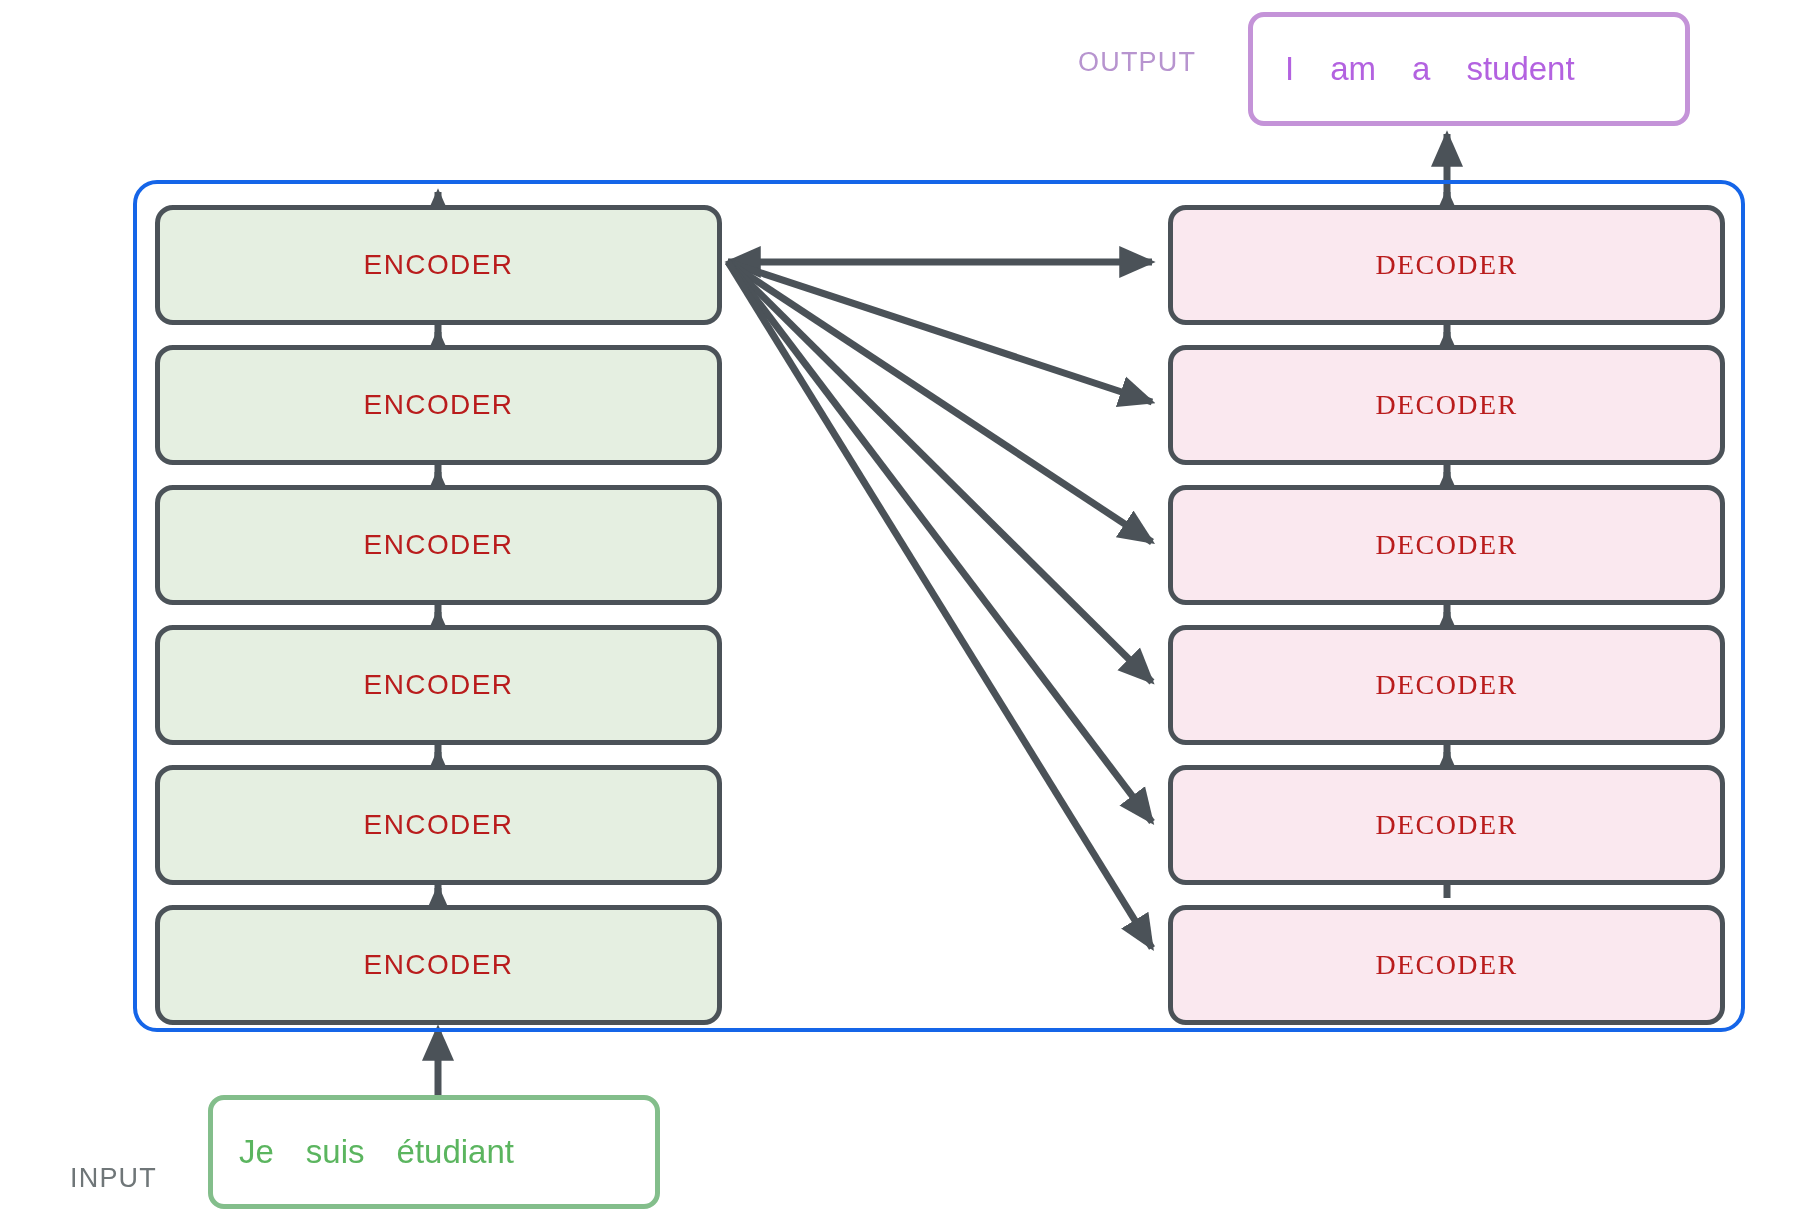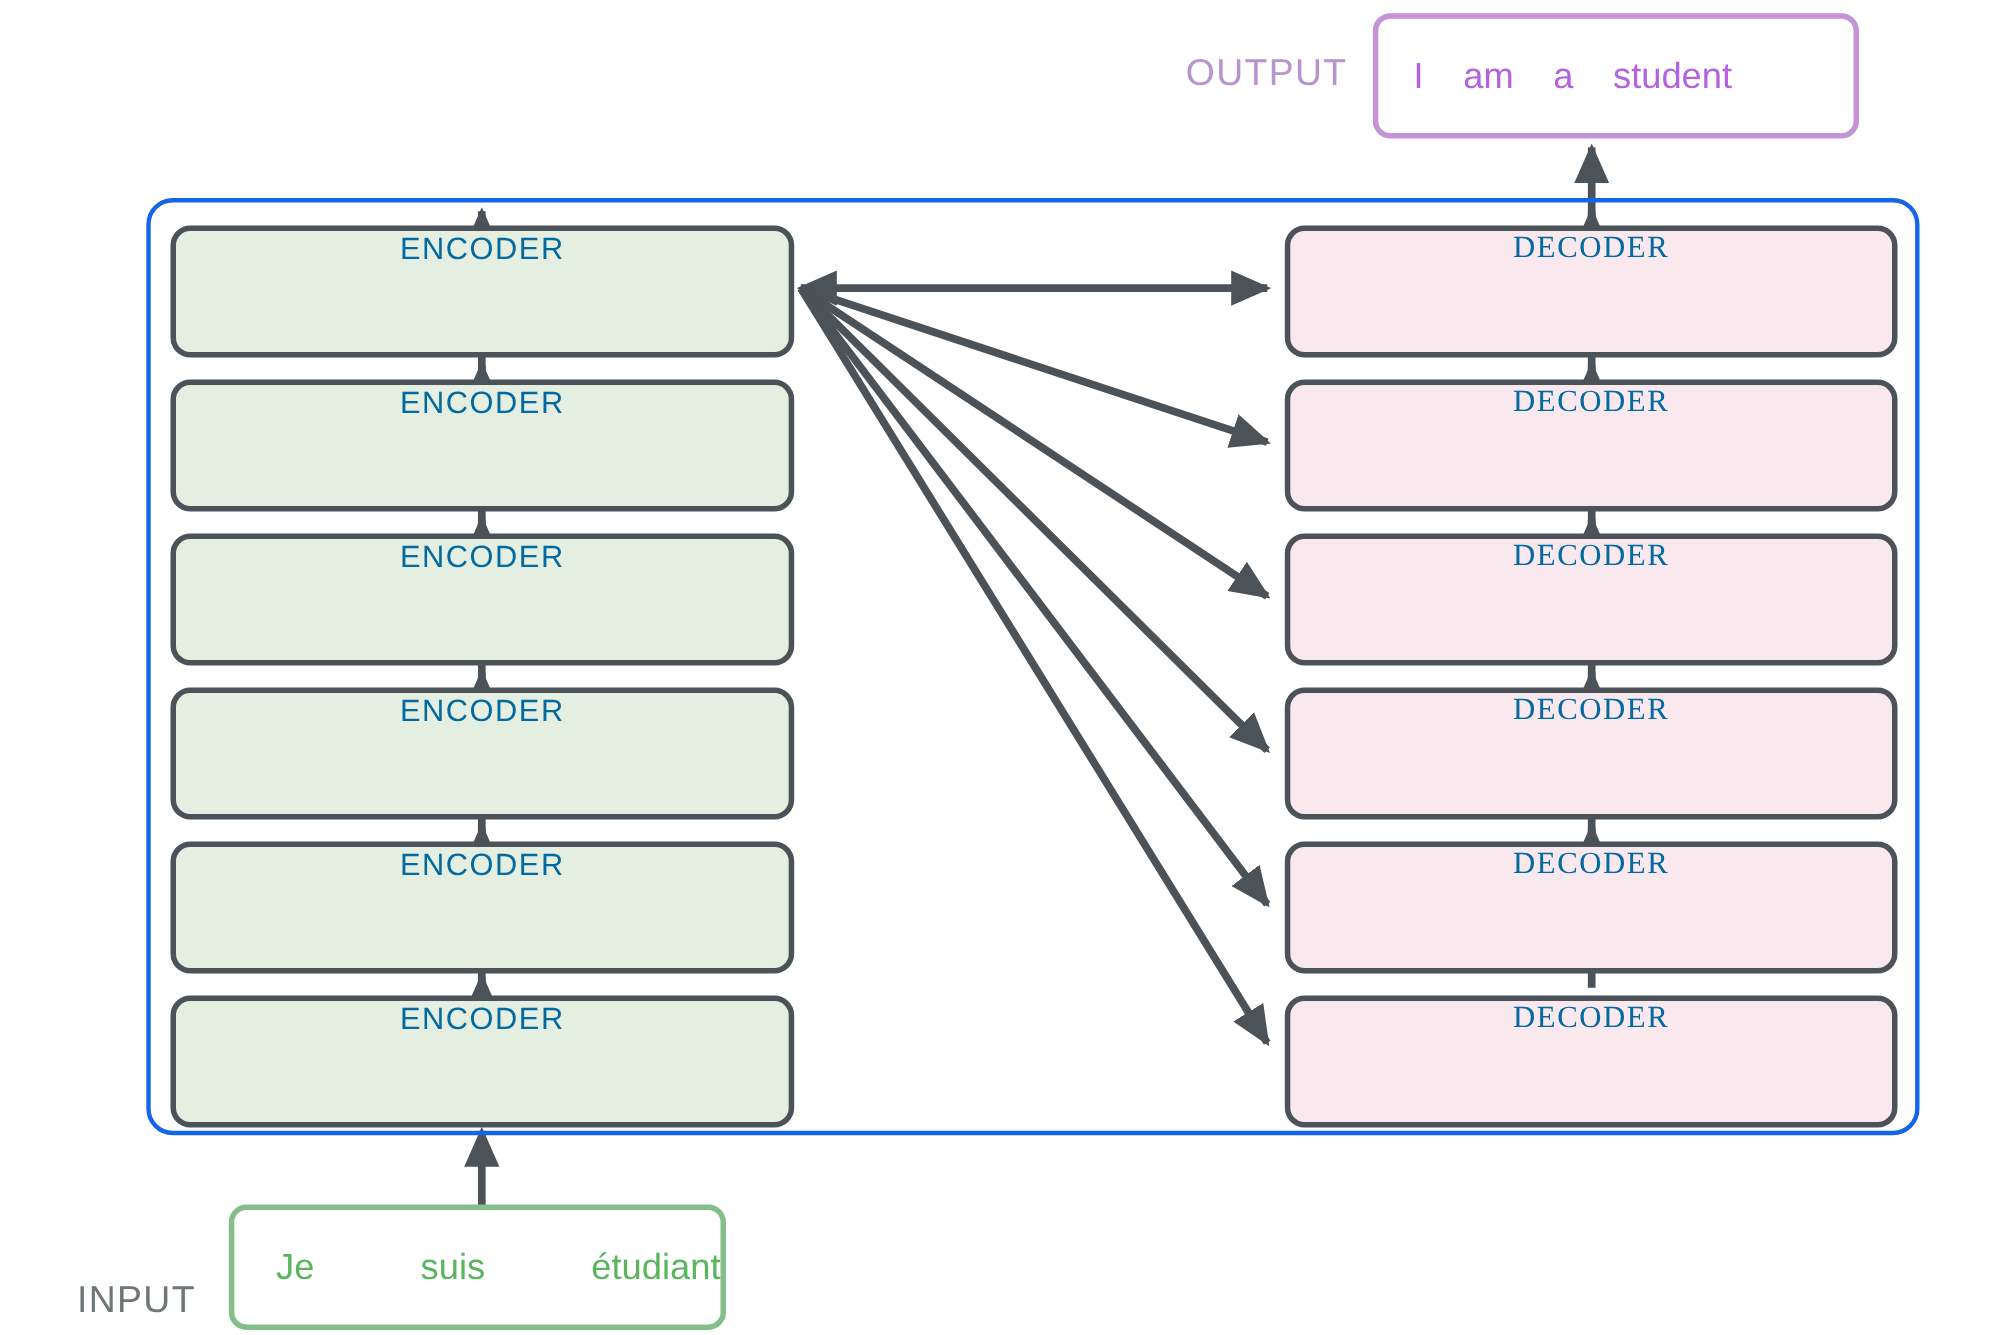--- a/index.html
+++ b/index.html
@@ -50,40 +50,41 @@
 
   .block {
     position: absolute;
     left: 0;
     width: 100%;
     height: 120px;
     box-sizing: border-box;
     border: 5px solid #4b5258;
     border-radius: 18px;
     display: flex;
+    align-items: center;
     justify-content: center;
     font-size: 28px;
     letter-spacing: 1.4px;
-    color: #0369a1;
+    color: #b91c1c;
   }
   .block.enc { background: #e5efe1; }
   .block.dec { background: #fae8ef; font-family: Liberation Serif, serif; }
 
   
   .io-box {
     position: absolute;
     box-sizing: border-box;
     border-radius: 16px;
     background: #ffffff;
     display: flex;
     align-items: center;
   }
   .io-label {
     position: absolute;
-    font-size: 34px;
+    font-size: 27px;
     letter-spacing: 1.2px;
     white-space: nowrap;
   }
 
   #output-box {
     left: 1248px;
     top: 12px;
     width: 442px;
     height: 114px;
     border: 5px solid #c493d8;
@@ -100,23 +101,23 @@
     top: 47px;
     color: #b794cf;
   }
 
   #input-box {
     left: 208px;
     top: 1095px;
     width: 452px;
     height: 114px;
     border: 5px solid #83be8b;
-    justify-content: space-between;
-    padding-left: 38px;
-    gap: 17px;
+    justify-content: flex-start;
+    padding-left: 26px;
+    gap: 32px;
   }
   #input-box .tok {
     font-size: 33px;
     color: #5bb55f;
   }
   #input-label {
     left: 70px;
     top: 1132px;
     color: #6f7678;
     margin-top: 31px;

